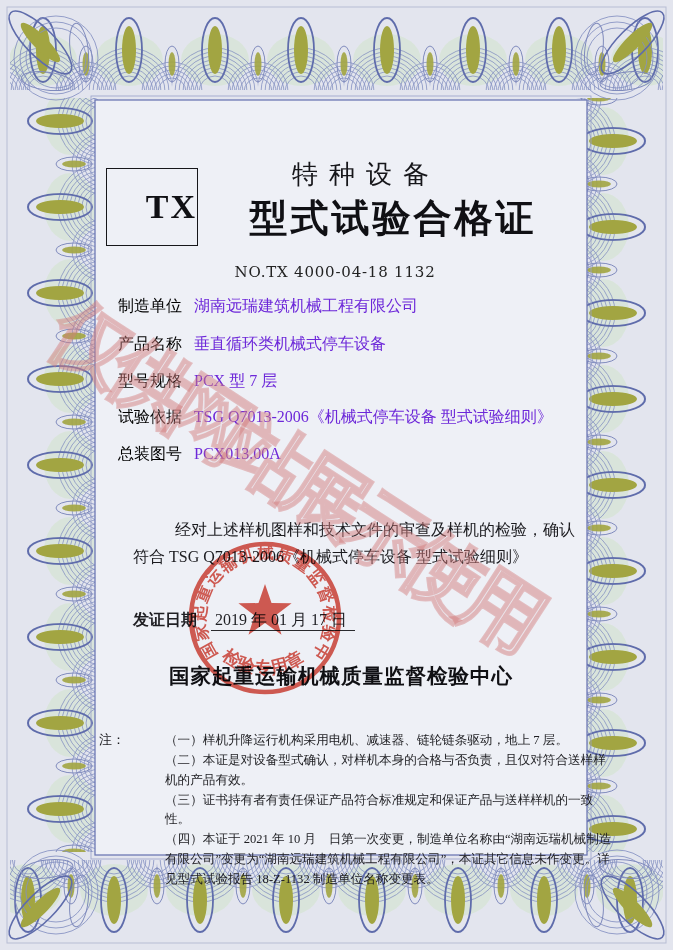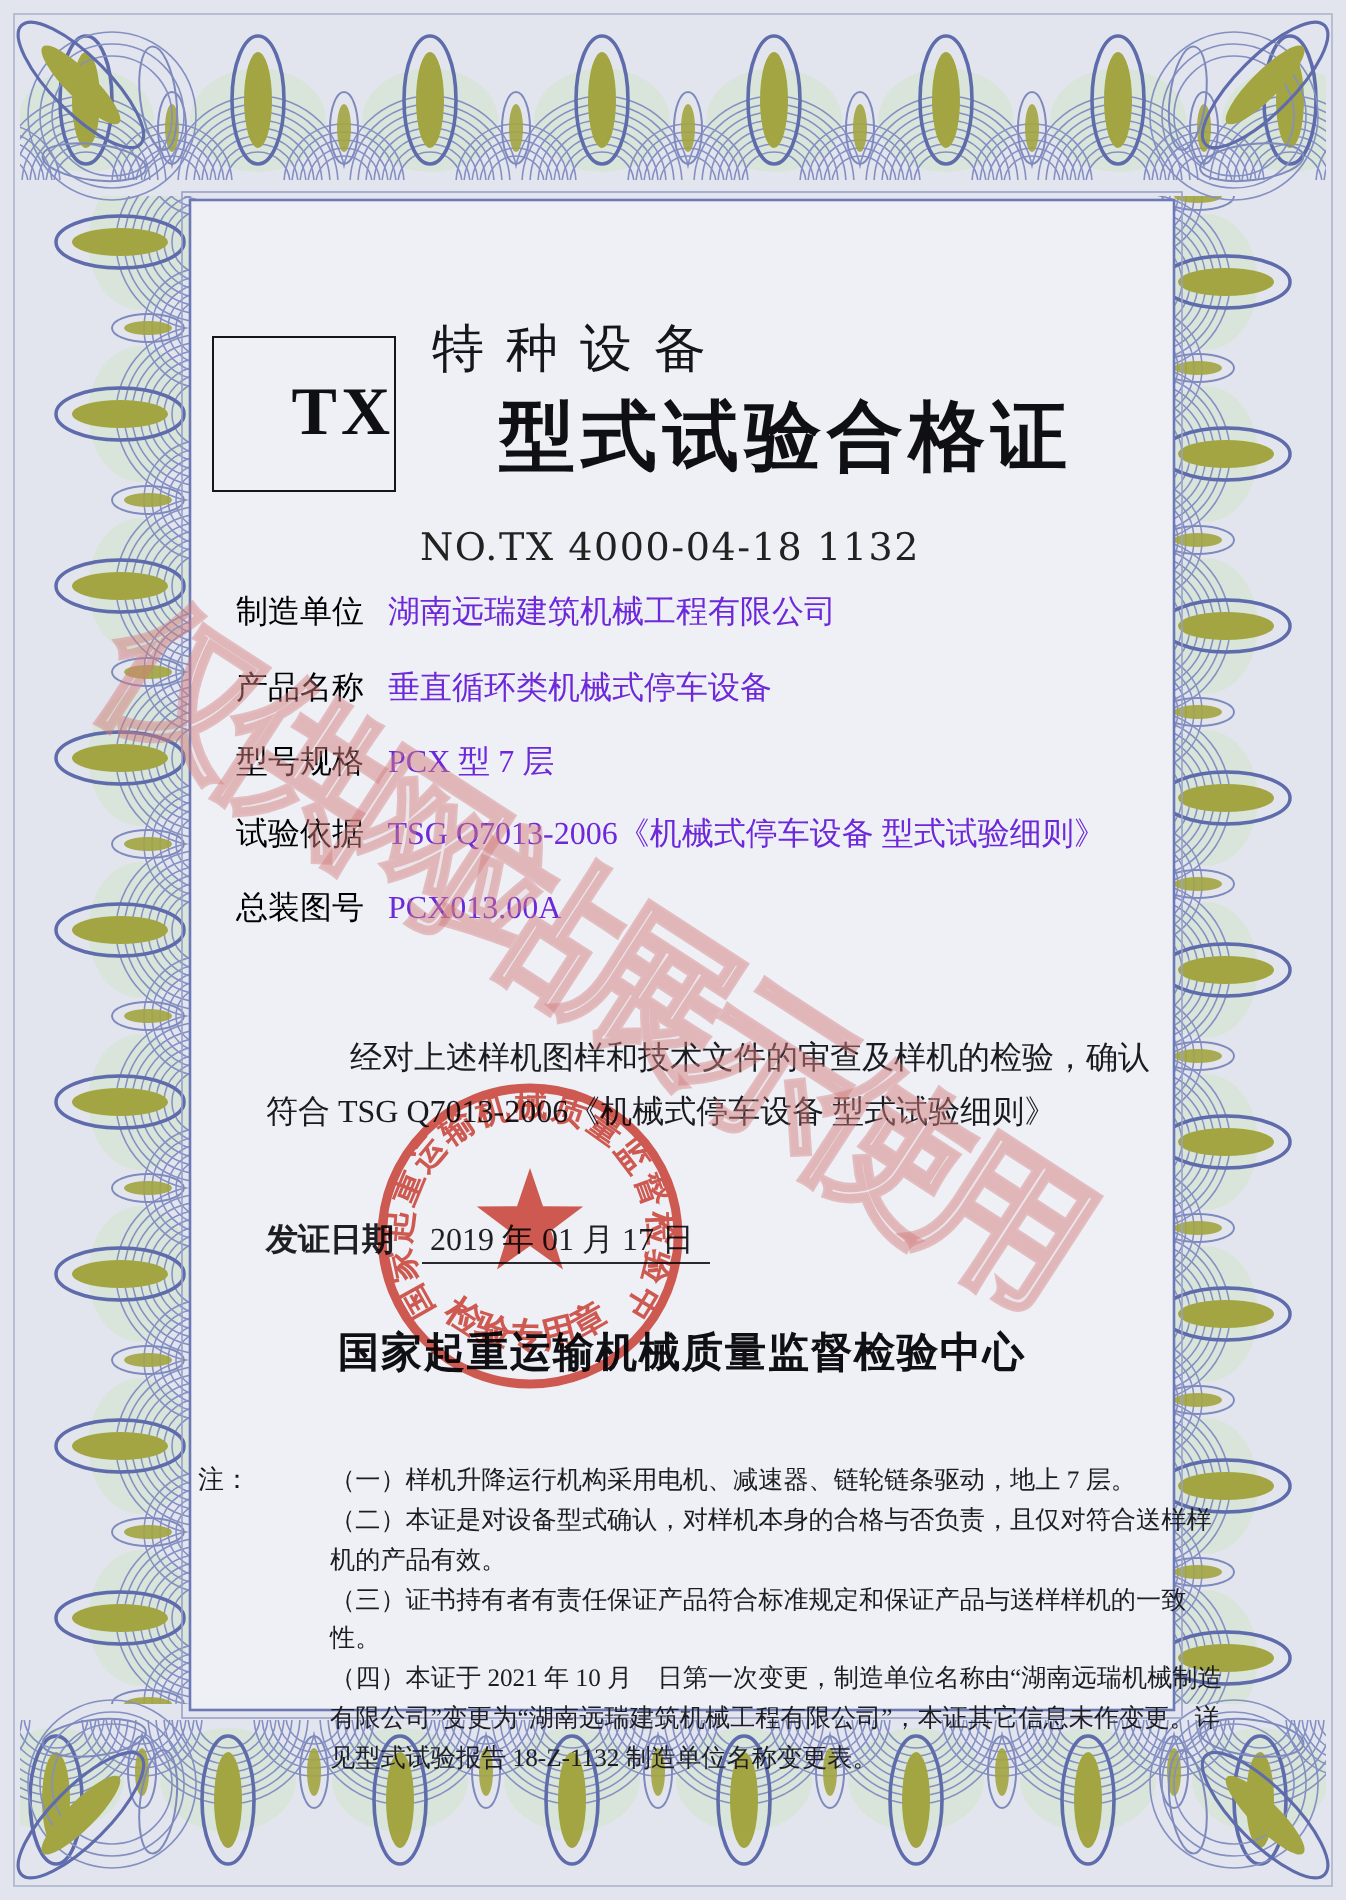--- a/index.html
+++ b/index.html
@@ -11,30 +11,30 @@
   }
   .border-svg{position:absolute;left:0;top:0;}
   .abs{position:absolute;}
   .tx-box{
     left:106px; top:168px; width:90px; height:76px;
     border:1.6px solid #16161a; display:flex; align-items:center; justify-content:flex-end;
     font-weight:bold; font-size:34px; letter-spacing:2px; color:#101014;
     background:transparent;
   }
   .hdr-small{
-    left:205px; top:157px; width:300px; 
+    left:205px; top:157px; width:300px; text-align:center;
     font-size:26px; letter-spacing:11px; padding-left:11px; color:#16161a; font-weight:500;
   }
   .hdr-title{
     left:205px; top:193px; width:370px; text-align:center;
     font-size:38px; letter-spacing:3px; padding-left:3px; font-weight:600; color:#101014;
   }
   .cert-no{
     left:95px; top:263px; width:480px; text-align:center;
-    font-size:19px; letter-spacing:0.8px; color:#222;
+    font-size:15px; letter-spacing:0.8px; color:#222;
     font-family:"DejaVu Serif","Liberation Serif",serif;
   }
   .field-row{position:absolute; left:118px; font-size:16px; white-space:nowrap;}
   .field-label{display:inline-block; width:72px; font-weight:400; color:#000000;}
   .field-value{color:#6d28d9;margin-top:20px;}
   .statement{
     left:133px; top:516px; width:448px;
     font-size:16px; line-height:27px; text-indent:42px; color:#1b1b1f;
   }
   .date-row{left:118px; top:610px; font-size:16px; white-space:nowrap;}

